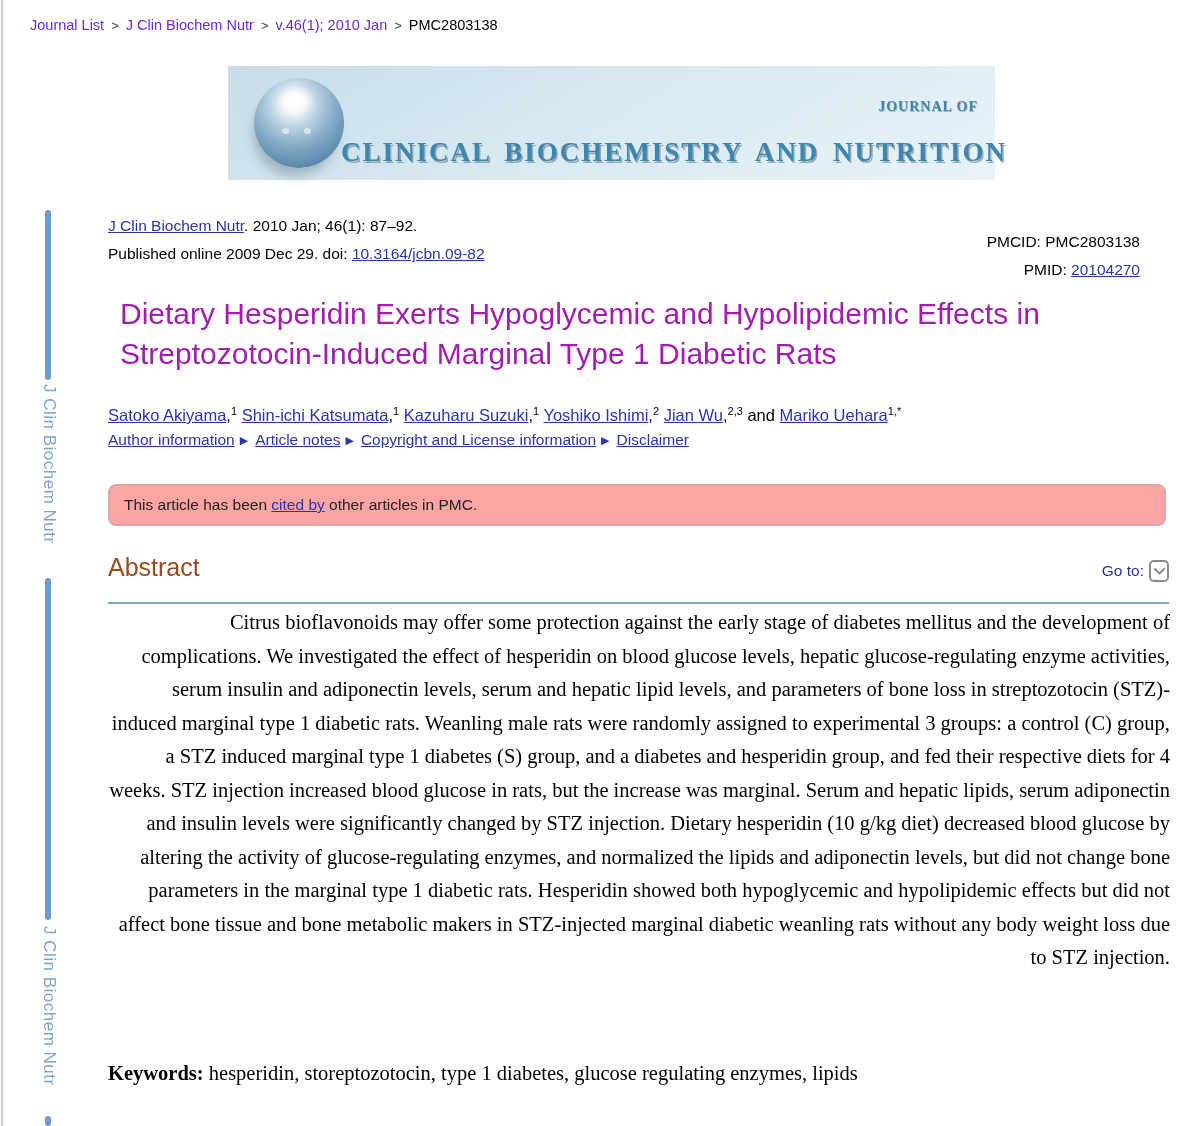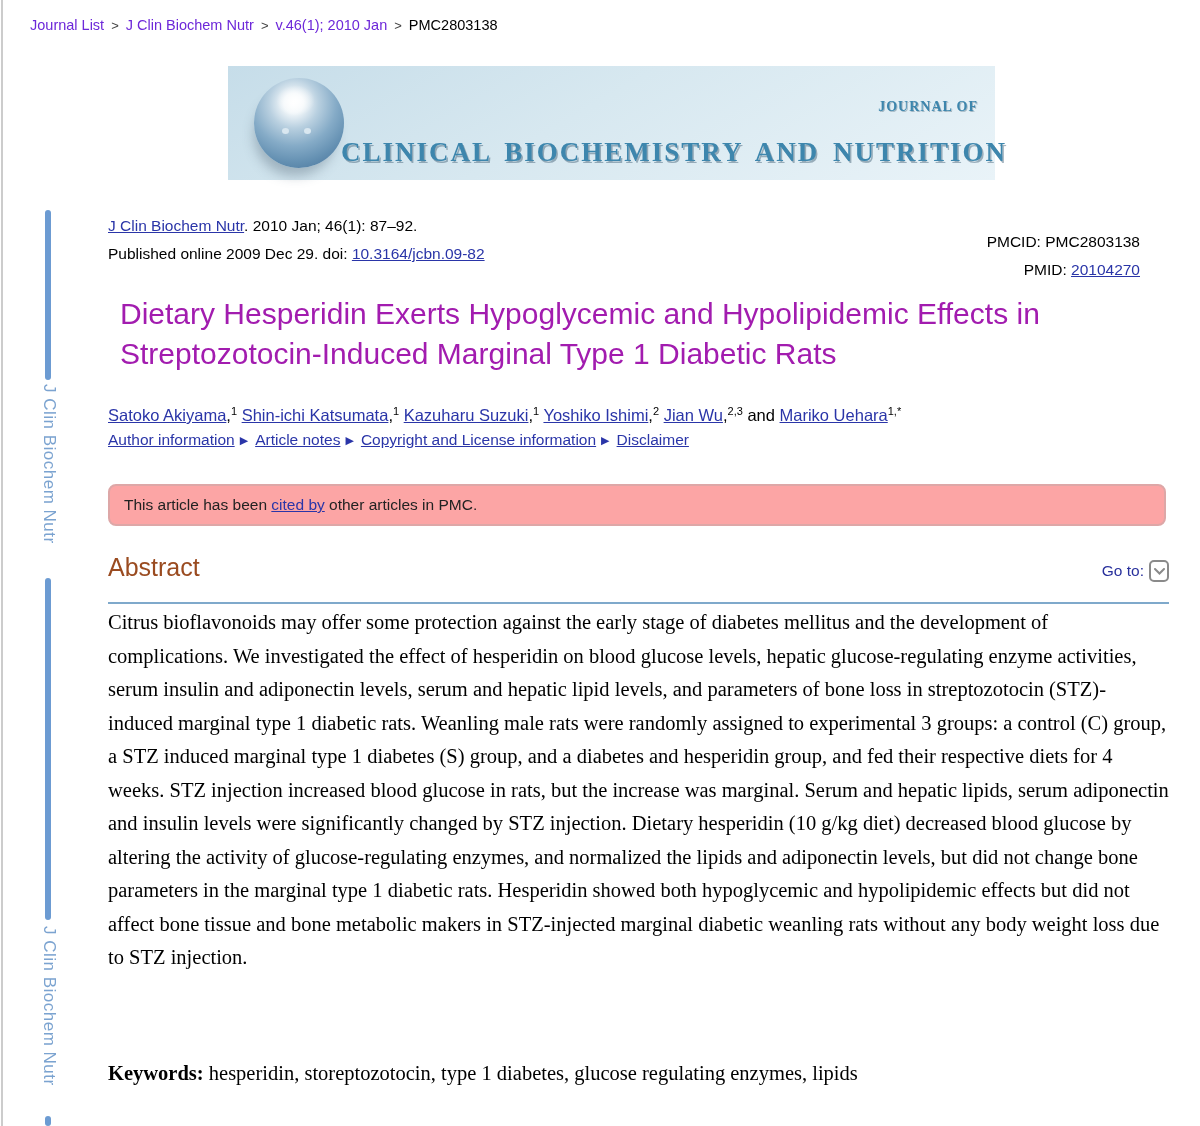--- a/index.html
+++ b/index.html
@@ -61,21 +61,21 @@
             border-bottom:2px solid #7fa9cb; padding-bottom:20px;
             display:flex; justify-content:space-between; align-items:flex-end; }
   .abs-title { font-size:25px; color:#9a4b20; }
   .goto { font-size:15.5px; color:#28309c; display:flex; align-items:center; gap:5px; cursor:pointer; }
   .goto-icon { width:20px; height:22px; border:2px solid #8a8a8a; border-radius:5px;
             display:inline-flex; align-items:center; justify-content:center; background:#fff; }
   .goto-icon svg { display:block; }
 
   
   .abs-text { position:absolute; left:108px; top:606px; width:1062px;
-            font-family:"Liberation Serif", serif; font-size:20.5px; line-height:33.5px; color:#000; }
+            font-family:"Liberation Serif", serif; font-size:20.5px; line-height:33.5px; color:#000;text-align:right; }
 
   
   .keywords { position:absolute; left:108px; top:1062px; width:1062px;
             font-family:"Liberation Serif", serif; font-size:20.5px; color:#000000; }
 
   
   .sbar { position:absolute; left:45px; width:6px; background:#6c9bd2; border-radius:3px; }
   .sbar.b1 { top:210px; height:170px; }
   .sbar.b2 { top:578px; height:342px; }
   .sbar.b3 { top:1116px; height:10px; }

